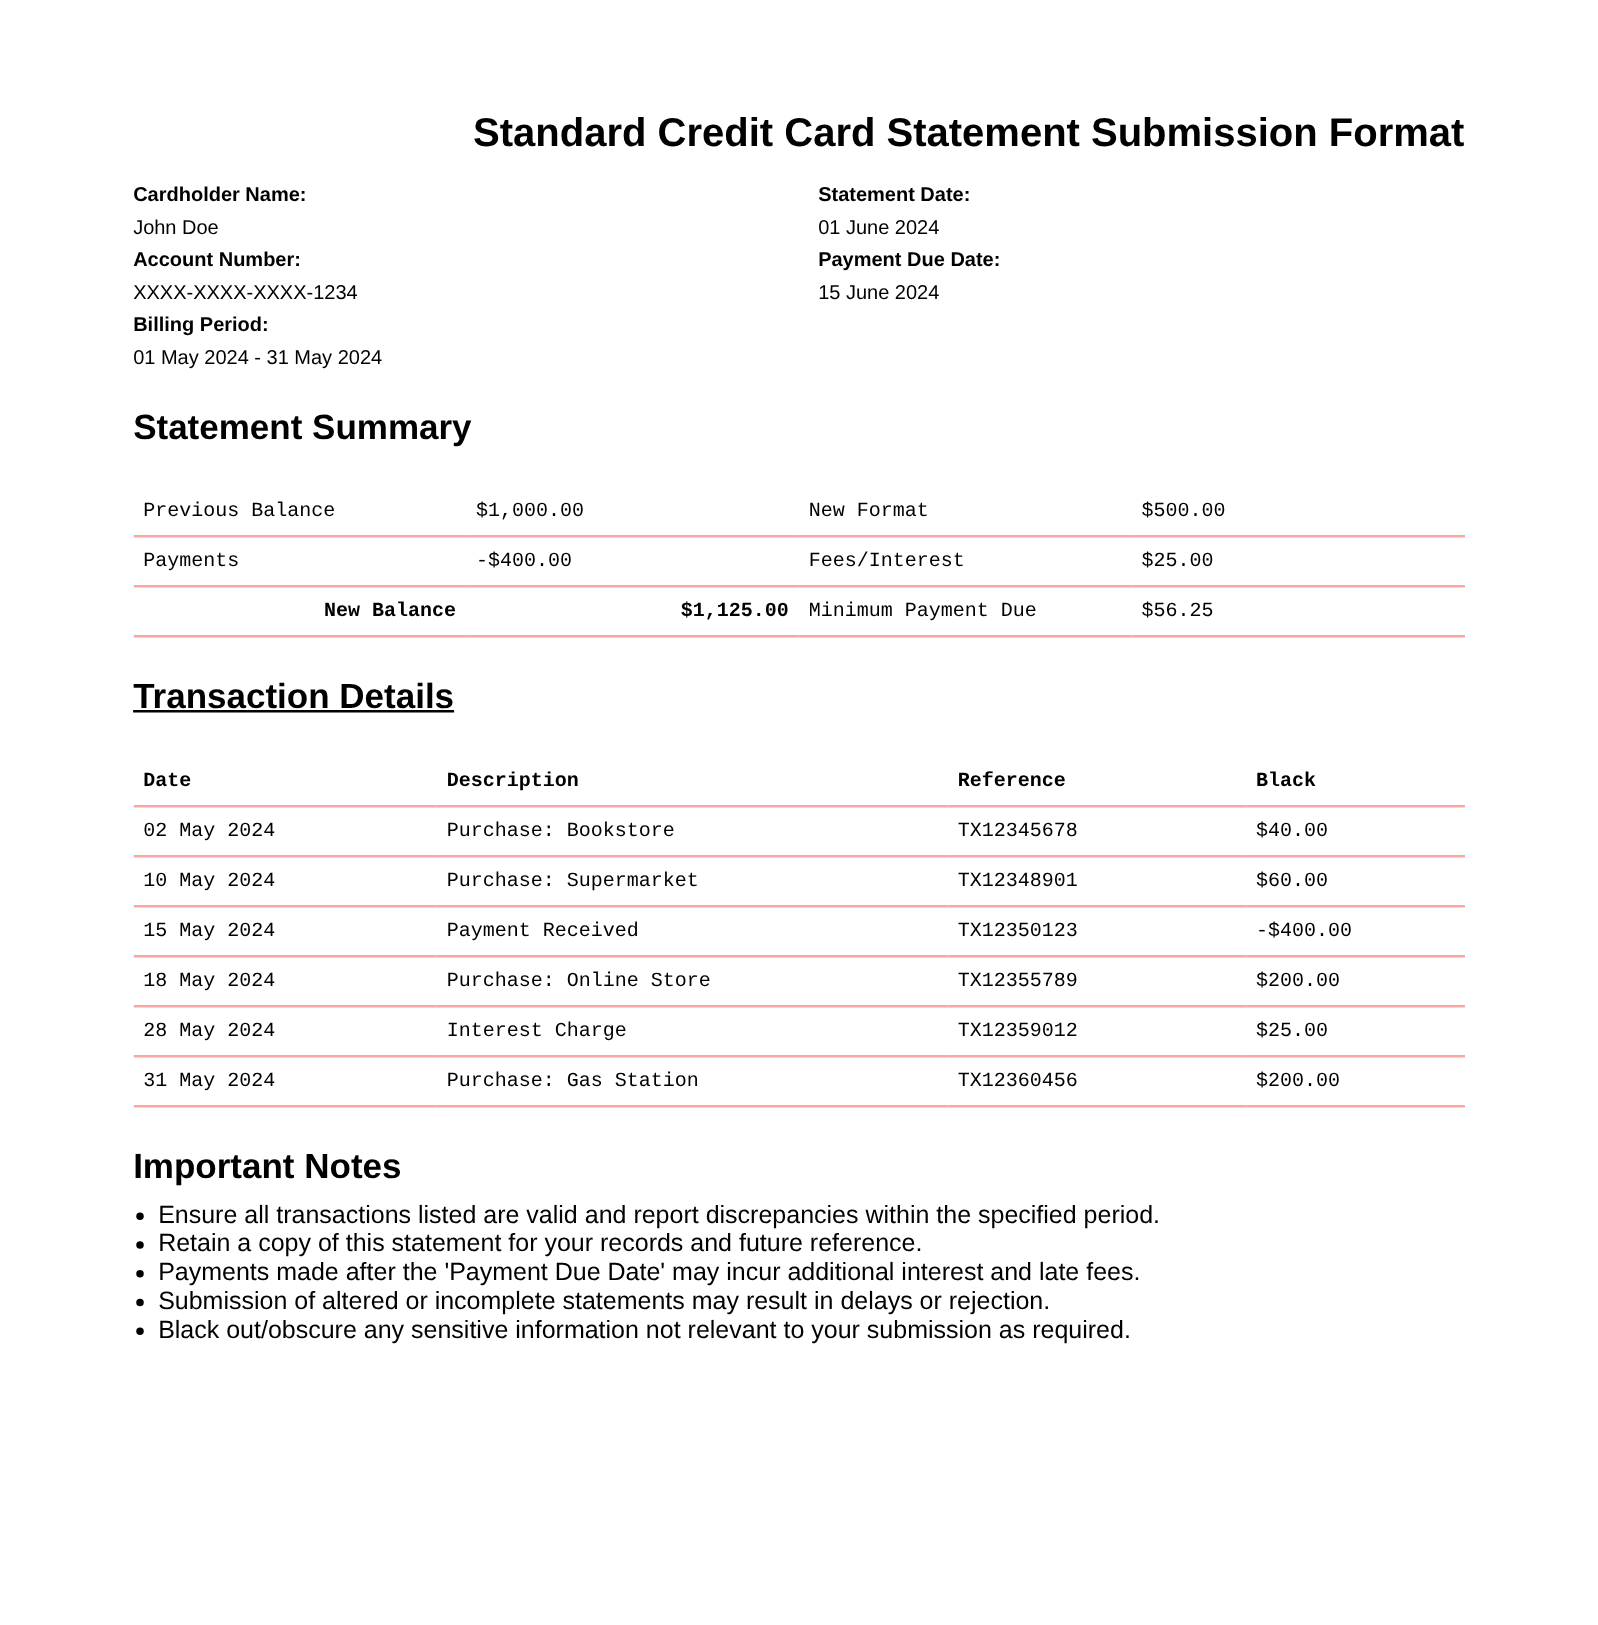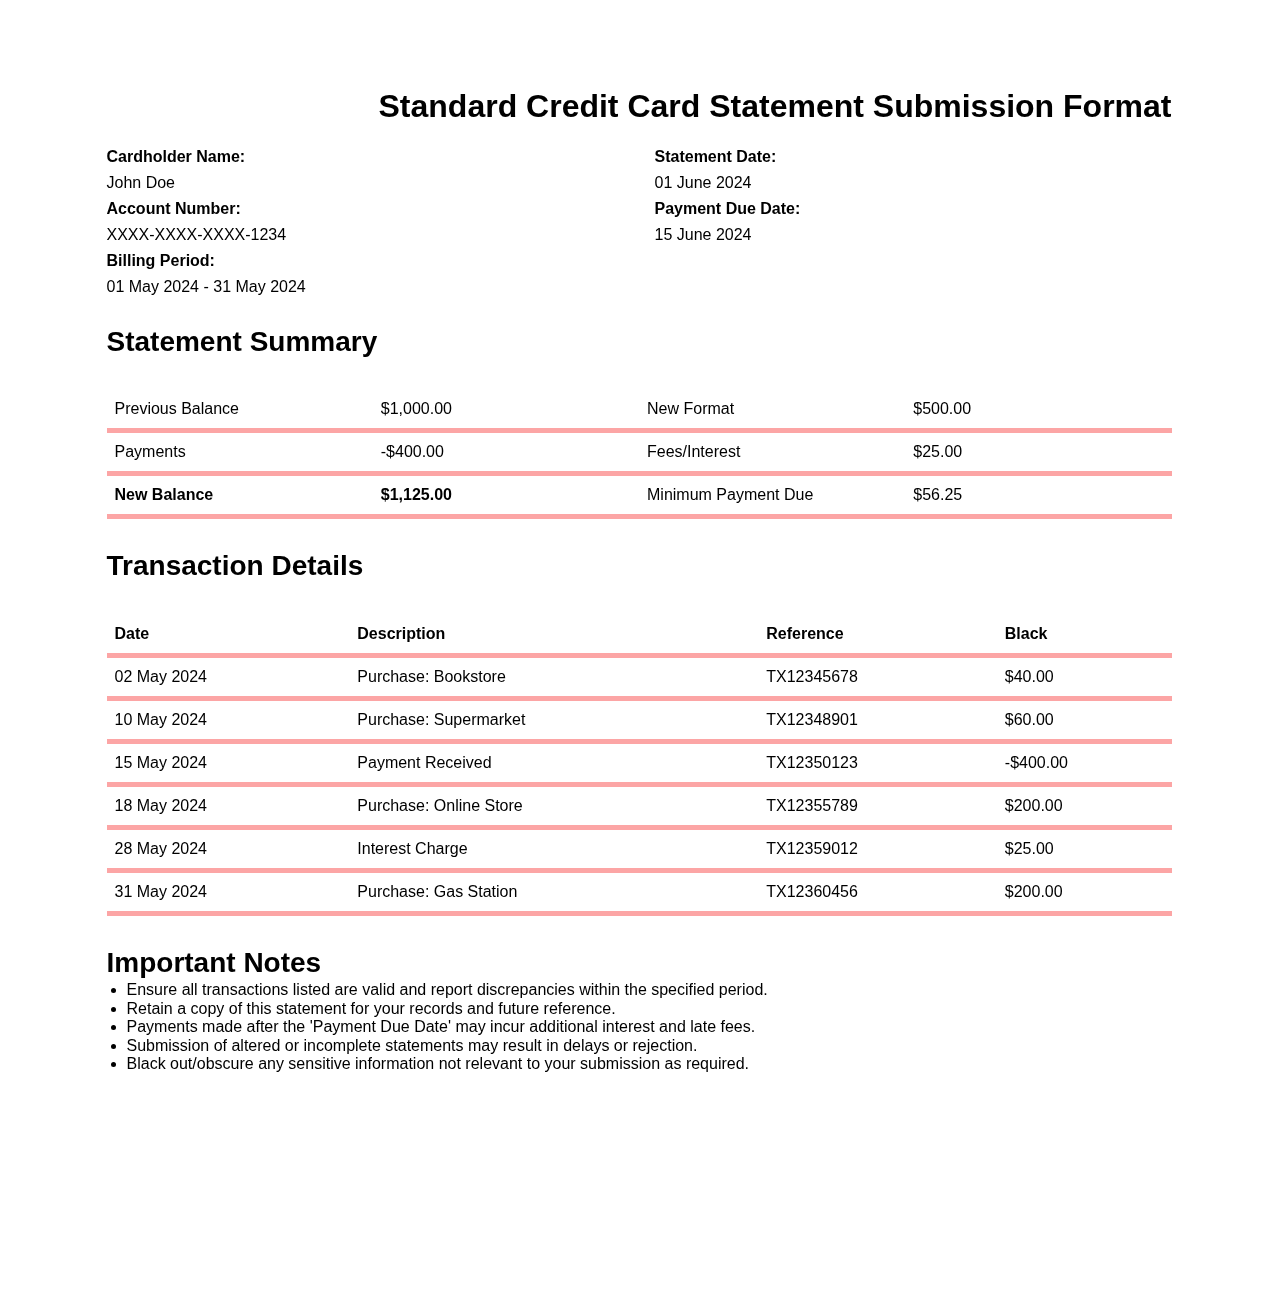--- a/index.html
+++ b/index.html
@@ -31,48 +31,49 @@
     font-size: 16px;
     line-height: 26px;
   }
   .info-line.label { font-weight: bold; }
   h2.section-heading {
     font-size: 28px;
     line-height: 1.15;
     font-weight: bold;
   }
   h2.summary-heading { margin: 26px 0 32px 0; }
-  h2.transactions-heading { margin: 31px 0 33px 0; }
+  h2.transactions-heading { margin: 31px 0 33px 0; text-decoration: underline; }
   h2.notes-heading { margin: 31px 0 0 0; }
   table {
     width: 100%;
     border-collapse: collapse;
     font-size: 16px;
     line-height: 18px;
     table-layout: fixed;
   }
   td, th {
     padding: 10px 8px;
-    border-bottom: 5px solid #fca5a5;
+    border-bottom: 2px solid #fca5a5;
     text-align: left;
     vertical-align: middle;
     font-weight: normal;
     overflow: hidden;
+    font-family: Liberation Mono, monospace;
   }
   th { font-weight: bold; }
   .summary-table col { width: 25%; }
   .tx-col-date { width: 22.8%; }
   .tx-col-desc { width: 38.4%; }
   .tx-col-ref  { width: 22.4%; }
   .tx-col-amt  { width: 16.4%; }
-  .summary-table tr.bold-row td.bold-cell { font-weight: bold; }
+  .summary-table tr.bold-row td.bold-cell { font-weight: bold; text-align: right; }
   ul.notes-list {
-    margin: 2px 0 0 0;
+    margin: 12px 0 0 0;
     padding-left: 20px;
-    font-size: 16px;
+    font-size: 20px;
     line-height: 1.15;
   }
   ul.notes-list li { margin: 0; }
 </style>
 </head>
 <body>
 
 <div class="page">
 
   <h1 class="doc-title">Standard Credit Card Statement Submission Format</h1>

